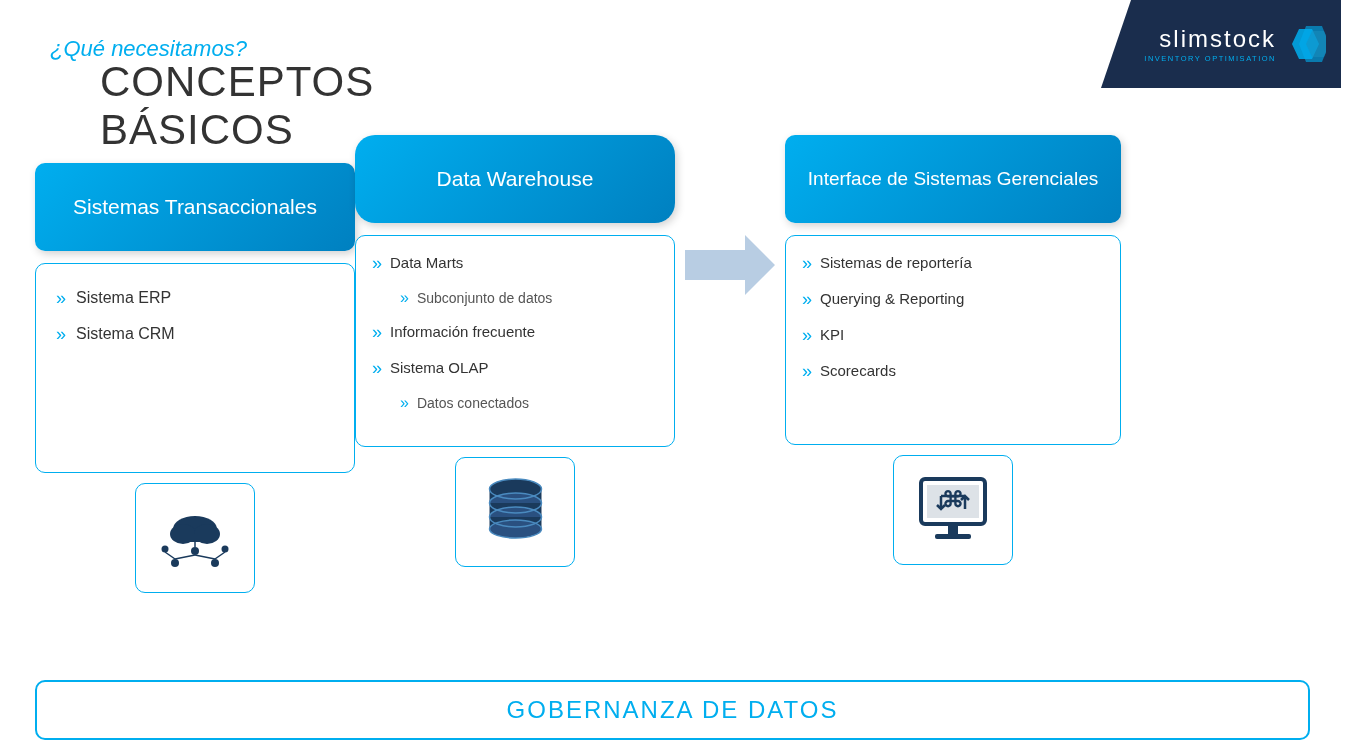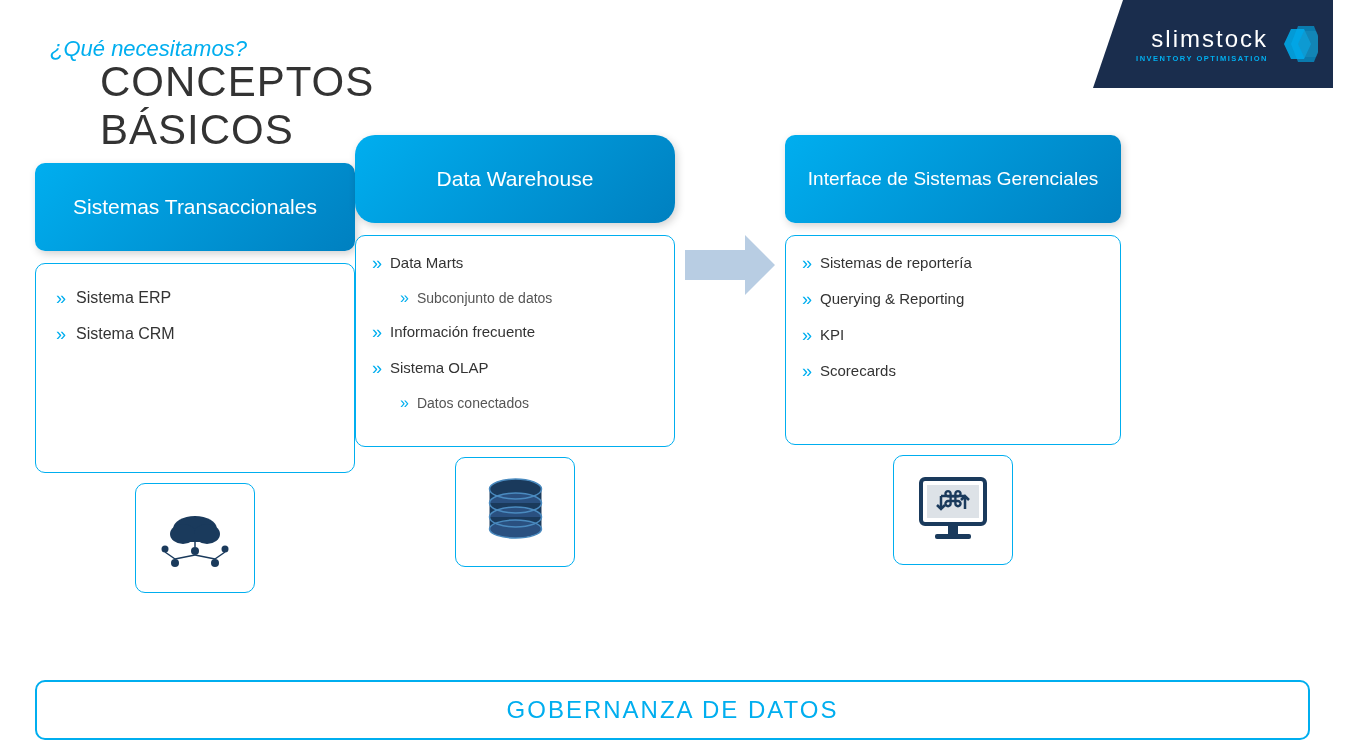--- a/index.html
+++ b/index.html
@@ -88,21 +88,21 @@
       margin-top: 12px;
       color: #00aeef;
       font-size: 24px;
       font-weight: 500;
       letter-spacing: 1px;
     }
 
     
     .logo-area {
       position: absolute;
-      top: 0; right: 12px;
+      top: 0; right: 4px;
       width: 240px;
       height: 88px;
       background: #1a2d4d;
       display: flex;
       align-items: center;
       justify-content: flex-end;
       padding-right: 15px;
       clip-path: polygon(30px 0%, 100% 0%, 100% 100%, 0% 100%);
     }
     .logo-inner {
@@ -120,21 +120,20 @@
       letter-spacing: 2px;
       display: block;
     }
     .logo-sub {
       color: #00aeef;
       font-size: 7.5px;
       letter-spacing: 1.5px;
       text-transform: uppercase;
       display: block;
       margin-top: 1px;
-      font-weight: bold;
     }
     .diamond-icon {
       display: flex;
       gap: 3px;
       align-items: center;
     }
 
     
     .full-layout {
       position: absolute;

